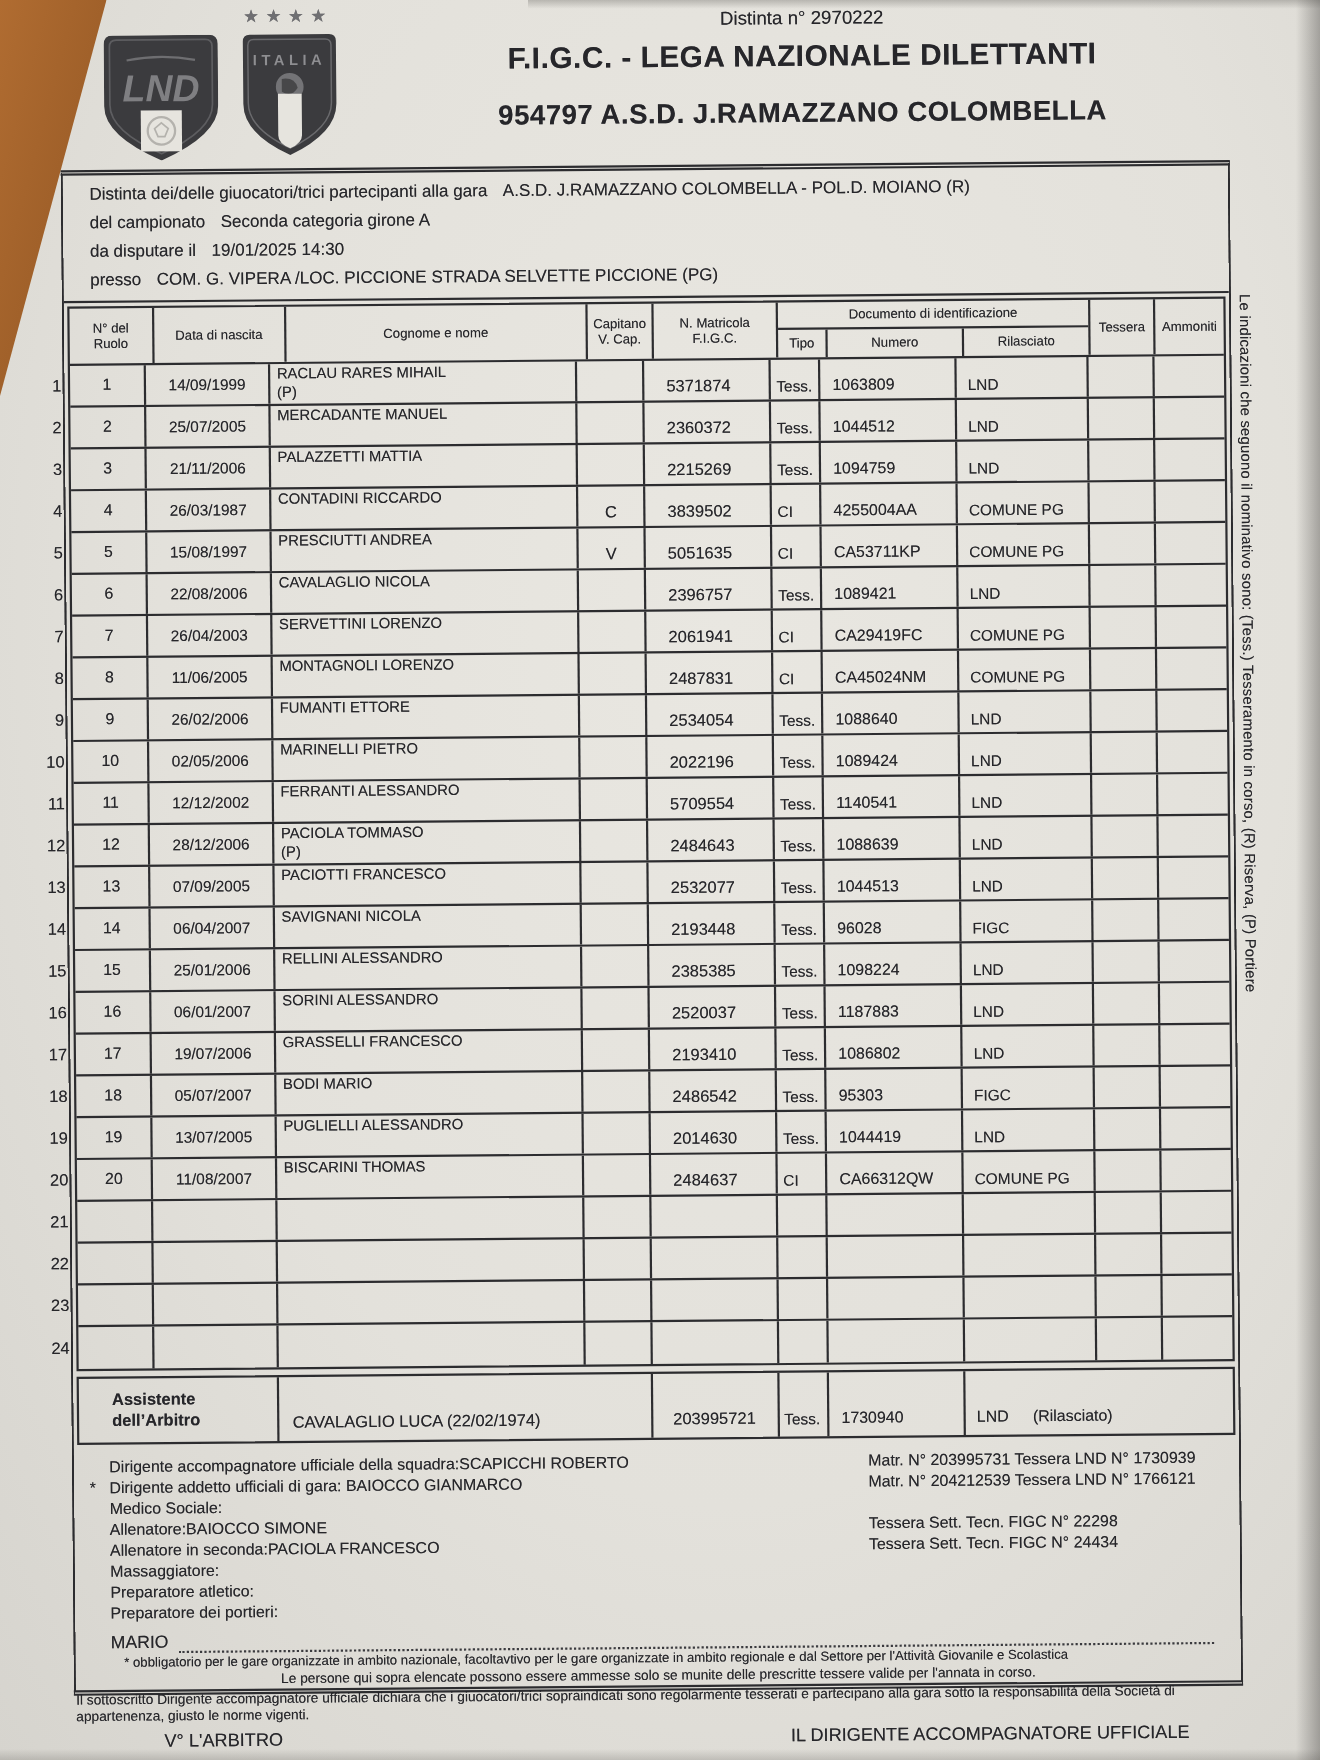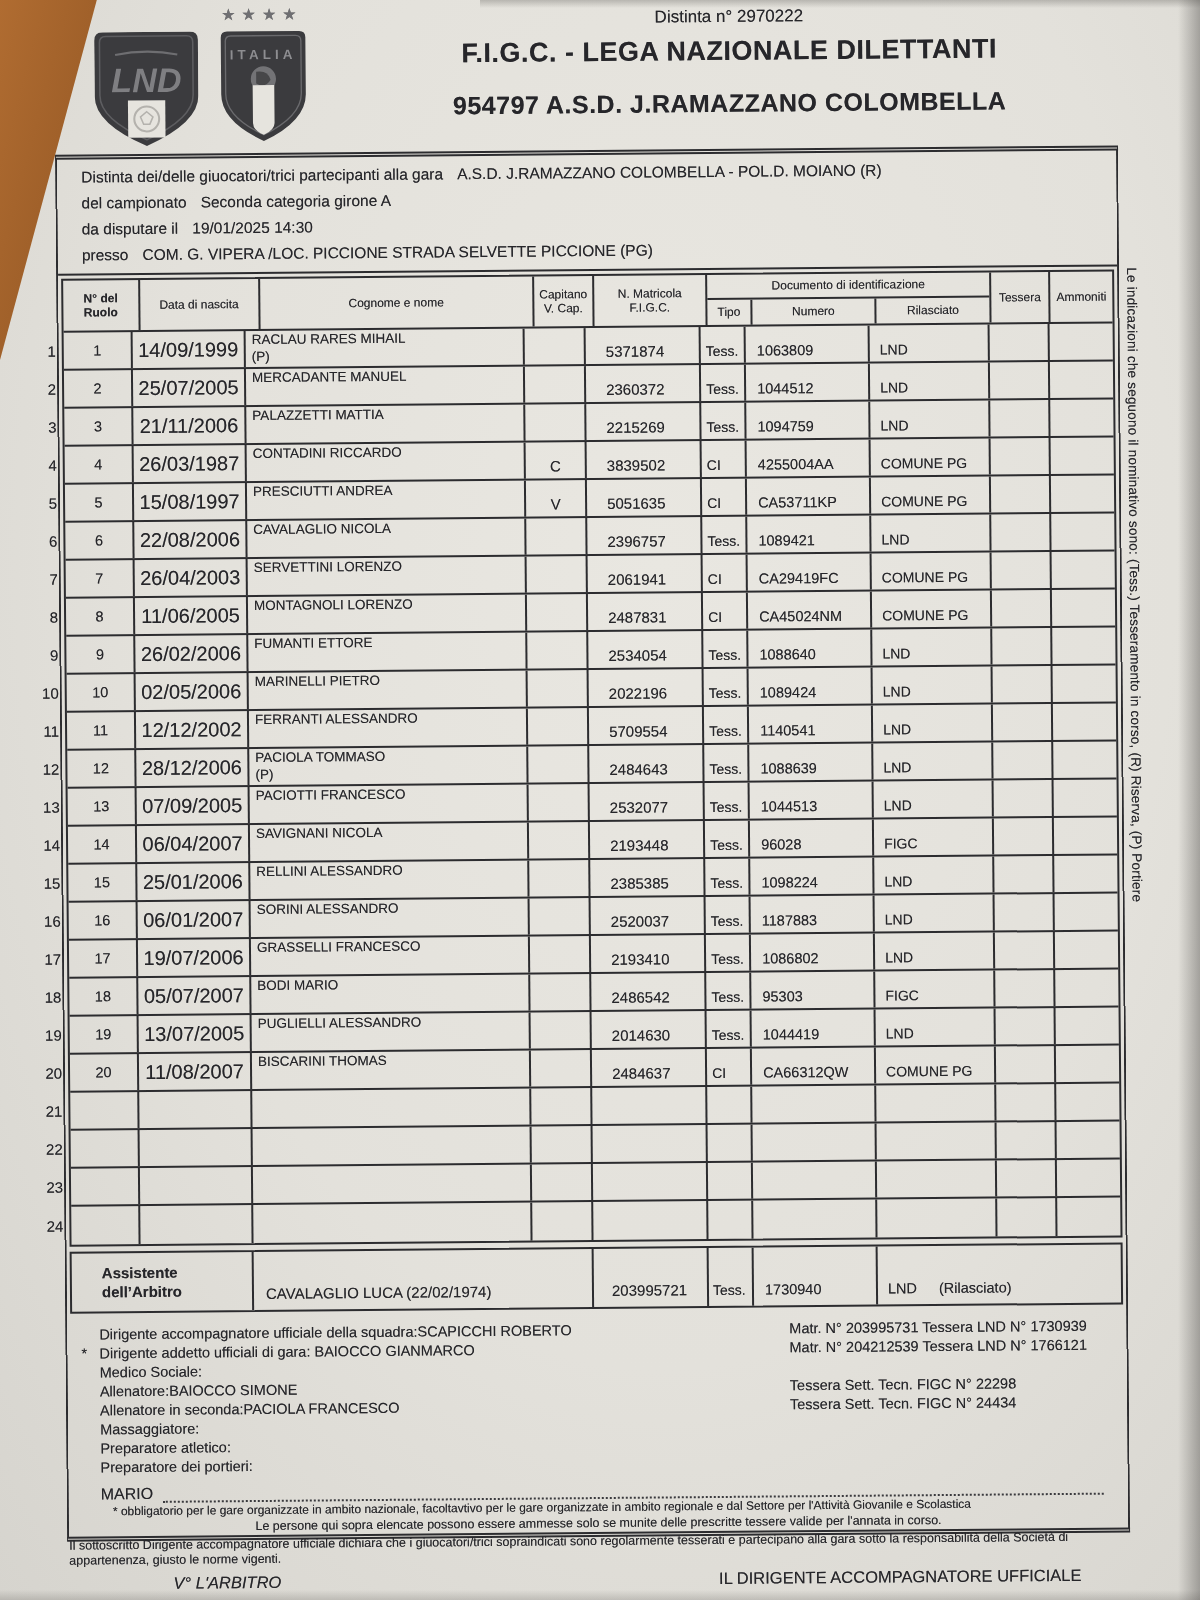--- a/index.html
+++ b/index.html
@@ -43,37 +43,37 @@
   .intro{padding:5px 10px 5px 24px;border-bottom:2px solid var(--line);}
   .intro-line{height:26px;line-height:26px;font-size:15.5px;white-space:nowrap;}
   .intro-line .lab{margin-right:14px;}
   .intro-line .val{font-weight:normal;}
 
   
   .table-wrap{margin:3px;border:2px solid var(--line);position:relative;}
   .thead{display:flex;height:52px;border-bottom:2px solid var(--line);}
   .h-cell{border-right:2px solid var(--line);display:flex;align-items:center;justify-content:center;
     text-align:center;font-size:12px;line-height:1.2;white-space:pre-line;}
-  .h-ruolo{width:78px;font-weight:bold;}.h-nascita{width:122px;}.h-nome{width:279px;}.h-cap{width:61px;}
+  .h-ruolo{width:78px;}.h-nascita{width:122px;}.h-nome{width:279px;}.h-cap{width:61px;}
   .h-matr{width:115px;}.h-doc{width:289px;flex-direction:column;padding:0;align-items:stretch;}
   .h-esp{width:60px;}.h-amm{width:63px;border-right:none;}
   .h-doc-top{height:25px;border-bottom:2px solid var(--line);display:flex;align-items:center;justify-content:center;}
   .h-doc-bottom{flex:1;display:flex;}
   .h-tipo{width:45px;border-right:2px solid var(--line);display:flex;align-items:center;justify-content:center;}
   .h-num{width:124px;border-right:2px solid var(--line);display:flex;align-items:center;justify-content:center;}
   .h-ril{flex:1;display:flex;align-items:center;justify-content:center;}
 
   .trow{display:flex;height:38px;position:relative;}
   .trow:not(:last-child){border-bottom:2px solid var(--line);}
   .c{border-right:2px solid var(--line);overflow:hidden;}
   .c:last-child{border-right:none;}
   .margin-num{position:absolute;left:-34px;top:0;width:26px;height:100%;
     display:flex;align-items:center;justify-content:flex-end;font-size:15px;}
   .c-ruolo{width:69px;display:flex;align-items:center;justify-content:center;font-size:14.5px;}
-  .c-nascita{width:113px;display:flex;align-items:center;justify-content:center;font-size:20px;}
+  .c-nascita{width:113px;display:flex;align-items:center;justify-content:center;font-size:14px;}
   .c-nome{width:279px;padding:1px 0 0 6px;font-size:13.5px;line-height:1.25;}
   .c-cap{width:61px;display:flex;align-items:flex-end;justify-content:center;padding-bottom:4px;font-size:15px;}
   .c-matr{width:115px;display:flex;align-items:flex-end;padding:0 0 4px 20px;font-size:15px;}
   .c-tipo{width:45px;display:flex;align-items:flex-end;padding:0 0 4px 5px;font-size:14px;}
   .c-num{width:124px;display:flex;align-items:flex-end;padding:0 0 4px 11px;font-size:14.5px;}
   .c-ril{width:120px;display:flex;align-items:flex-end;padding:0 0 4px 10px;font-size:14px;}
   .c-esp{width:60px;}
   .c-amm{width:63px;}
 
   
@@ -95,21 +95,21 @@
   
   .note-row{display:flex;align-items:flex-end;padding:8px 24px 0 32px;height:26px;}
   .note-label{font-size:16px;margin-right:10px;}
   .note-dots{flex:1;border-bottom:2px dotted #3a3a3e;height:14px;}
   .footnote1{padding-left:44px;font-size:12px;height:16px;line-height:16px;white-space:nowrap;}
   .footnote2{text-align:center;font-size:12.5px;height:17px;line-height:17px;padding-bottom:3px;}
 
   
   .declaration{position:absolute;left:62px;top:1534px;width:1072px;font-size:12.5px;line-height:15px;}
   .signatures{position:absolute;left:62px;top:1570px;width:1072px;display:flex;font-size:16.5px;}
-  .sig-left{margin-left:104px;font-style:italic;}
+  .sig-left{margin-left:80px;}
   .sig-right{margin-left:auto;margin-right:60px;}
 
   
   .side-note{position:absolute;left:1128px;top:272px;height:780px;
     writing-mode:vertical-rl;font-size:13.5px;letter-spacing:.2px;white-space:nowrap;}
 
   svg text{font-family:"Liberation Sans","DejaVu Sans",sans-serif;}
 </style>
 </head>
 <body>

